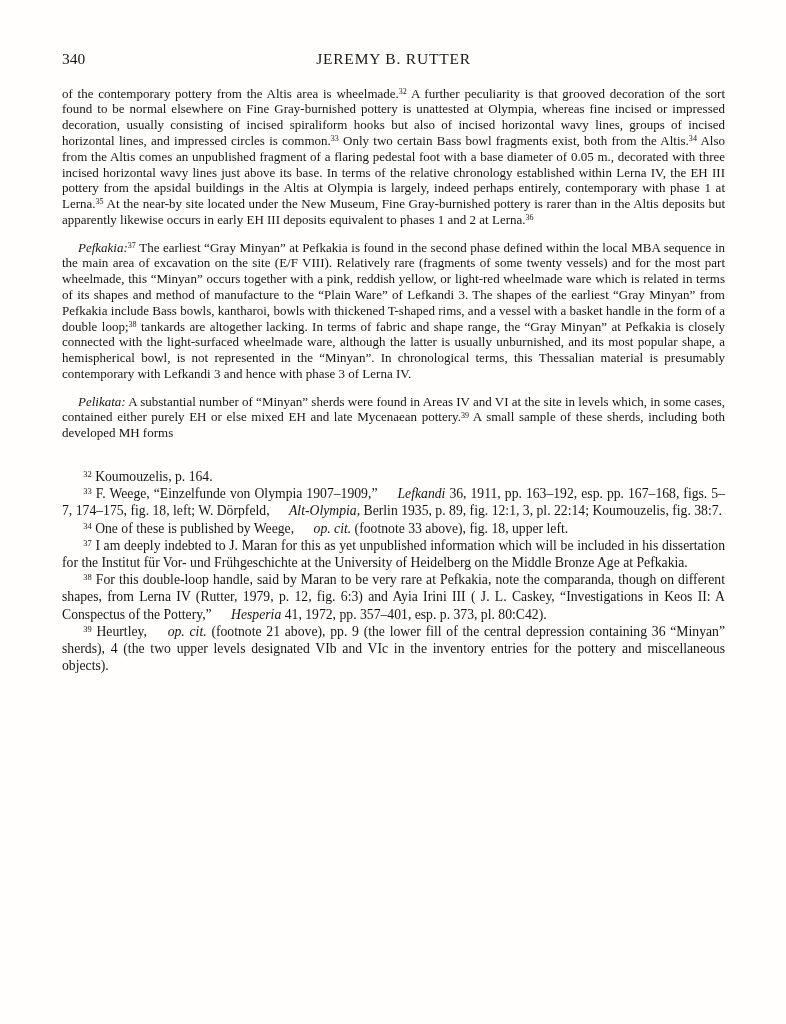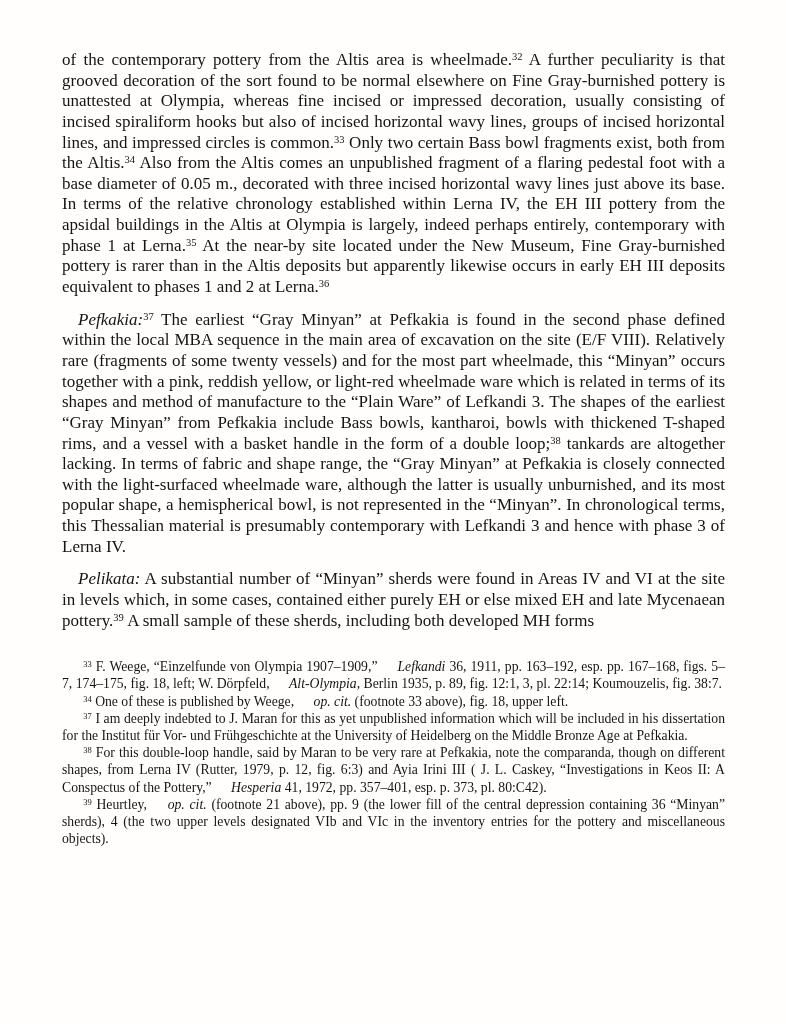--- a/index.html
+++ b/index.html
@@ -24,21 +24,21 @@
   }
   .page-number {
     position: absolute;
     left: 0;
     top: 0;
   }
   .running-head {
     letter-spacing: 0.8px;
   }
   .body-text {
-    font-size: 17px;
+    font-size: 13px;
     line-height: 1.215;
     text-align: justify;
   }
   .para { text-align: justify; }
   .para.spaced { margin-top: 12px; }
   sup {
     font-size: 0.62em;
     line-height: 0;
     vertical-align: baseline;
     position: relative;
@@ -52,28 +52,33 @@
     color: #151515;
   }
   .footnote { text-indent: 1.55em; }
   .it { font-style: italic; margin-left: 16px; }
 </style>
 </head>
 <body>
 
 <div class="page">
 
+  <header class="page-header">
+    <span class="page-number">340</span>
+    <span class="running-head">JEREMY B. RUTTER</span>
+  </header>
 
   <main class="body-text">
     <p class="para"><span>of the contemporary pottery from the Altis area is wheelmade.</span><sup>32</sup><span> A further peculiarity is that grooved decoration of the sort found to be normal elsewhere on Fine Gray-burnished pottery is unattested at Olympia, whereas fine incised or impressed decoration, usually consisting of incised spiraliform hooks but also of incised horizontal wavy lines, groups of incised horizontal lines, and impressed circles is common.</span><sup>33</sup><span> Only two certain Bass bowl fragments exist, both from the Altis.</span><sup>34</sup><span> Also from the Altis comes an unpublished fragment of a flaring pedestal foot with a base diameter of 0.05 m., decorated with three incised horizontal wavy lines just above its base. In terms of the relative chronology established within Lerna IV, the EH III pottery from the apsidal buildings in the Altis at Olympia is largely, indeed perhaps entirely, contemporary with phase 1 at Lerna.</span><sup>35</sup><span> At the near-by site located under the New Museum, Fine Gray-burnished pottery is rarer than in the Altis deposits but apparently likewise occurs in early EH III deposits equivalent to phases 1 and 2 at Lerna.</span><sup>36</sup></p>
     <p class="para spaced"><span class="it">Pefkakia:</span><sup>37</sup><span> The earliest “Gray Minyan” at Pefkakia is found in the second phase defined within the local MBA sequence in the main area of excavation on the site (E/F VIII). Relatively rare (fragments of some twenty vessels) and for the most part wheelmade, this “Minyan” occurs together with a pink, reddish yellow, or light-red wheelmade ware which is related in terms of its shapes and method of manufacture to the “Plain Ware” of Lefkandi 3. The shapes of the earliest “Gray Minyan” from Pefkakia include Bass bowls, kantharoi, bowls with thickened T-shaped rims, and a vessel with a basket handle in the form of a double loop;</span><sup>38</sup><span> tankards are altogether lacking. In terms of fabric and shape range, the “Gray Minyan” at Pefkakia is closely connected with the light-surfaced wheelmade ware, although the latter is usually unburnished, and its most popular shape, a hemispherical bowl, is not represented in the “Minyan”. In chronological terms, this Thessalian material is presumably contemporary with Lefkandi 3 and hence with phase 3 of Lerna IV.</span></p>
     <p class="para spaced"><span class="it">Pelikata:</span><span> A substantial number of “Minyan” sherds were found in Areas IV and VI at the site in levels which, in some cases, contained either purely EH or else mixed EH and late Mycenaean pottery.</span><sup>39</sup><span> A small sample of these sherds, including both developed MH forms</span></p>
   </main>
 
   <section class="footnotes">
+    <p class="footnote"><sup>32</sup><span> Koumouzelis, p. 164.</span></p>
     <p class="footnote"><sup>33</sup><span> F. Weege, “Einzelfunde von Olympia 1907–1909,” </span><span class="it">Lefkandi</span><span> 36, 1911, pp. 163–192, esp. pp. 167–168, figs. 5–7, 174–175, fig. 18, left; W. Dörpfeld, </span><span class="it">Alt-Olympia</span><span>, Berlin 1935, p. 89, fig. 12:1, 3, pl. 22:14; Koumouzelis, fig. 38:7.</span></p>
     <p class="footnote"><sup>34</sup><span> One of these is published by Weege, </span><span class="it">op. cit.</span><span> (footnote 33 above), fig. 18, upper left.</span></p>
     <p class="footnote"><sup>37</sup><span> I am deeply indebted to J. Maran for this as yet unpublished information which will be included in his dissertation for the Institut für Vor- und Frühgeschichte at the University of Heidelberg on the Middle Bronze Age at Pefkakia.</span></p>
     <p class="footnote"><sup>38</sup><span> For this double-loop handle, said by Maran to be very rare at Pefkakia, note the comparanda, though on different shapes, from Lerna IV (Rutter, 1979, p. 12, fig. 6:3) and Ayia Irini III ( J. L. Caskey, “Investigations in Keos II: A Conspectus of the Pottery,” </span><span class="it">Hesperia</span><span> 41, 1972, pp. 357–401, esp. p. 373, pl. 80:C42).</span></p>
     <p class="footnote"><sup>39</sup><span> Heurtley, </span><span class="it">op. cit.</span><span> (footnote 21 above), pp. 9 (the lower fill of the central depression containing 36 “Minyan” sherds), 4 (the two upper levels designated VIb and VIc in the inventory entries for the pottery and miscellaneous objects).</span></p>
   </section>
 
 </div>
 
 </body></html>

